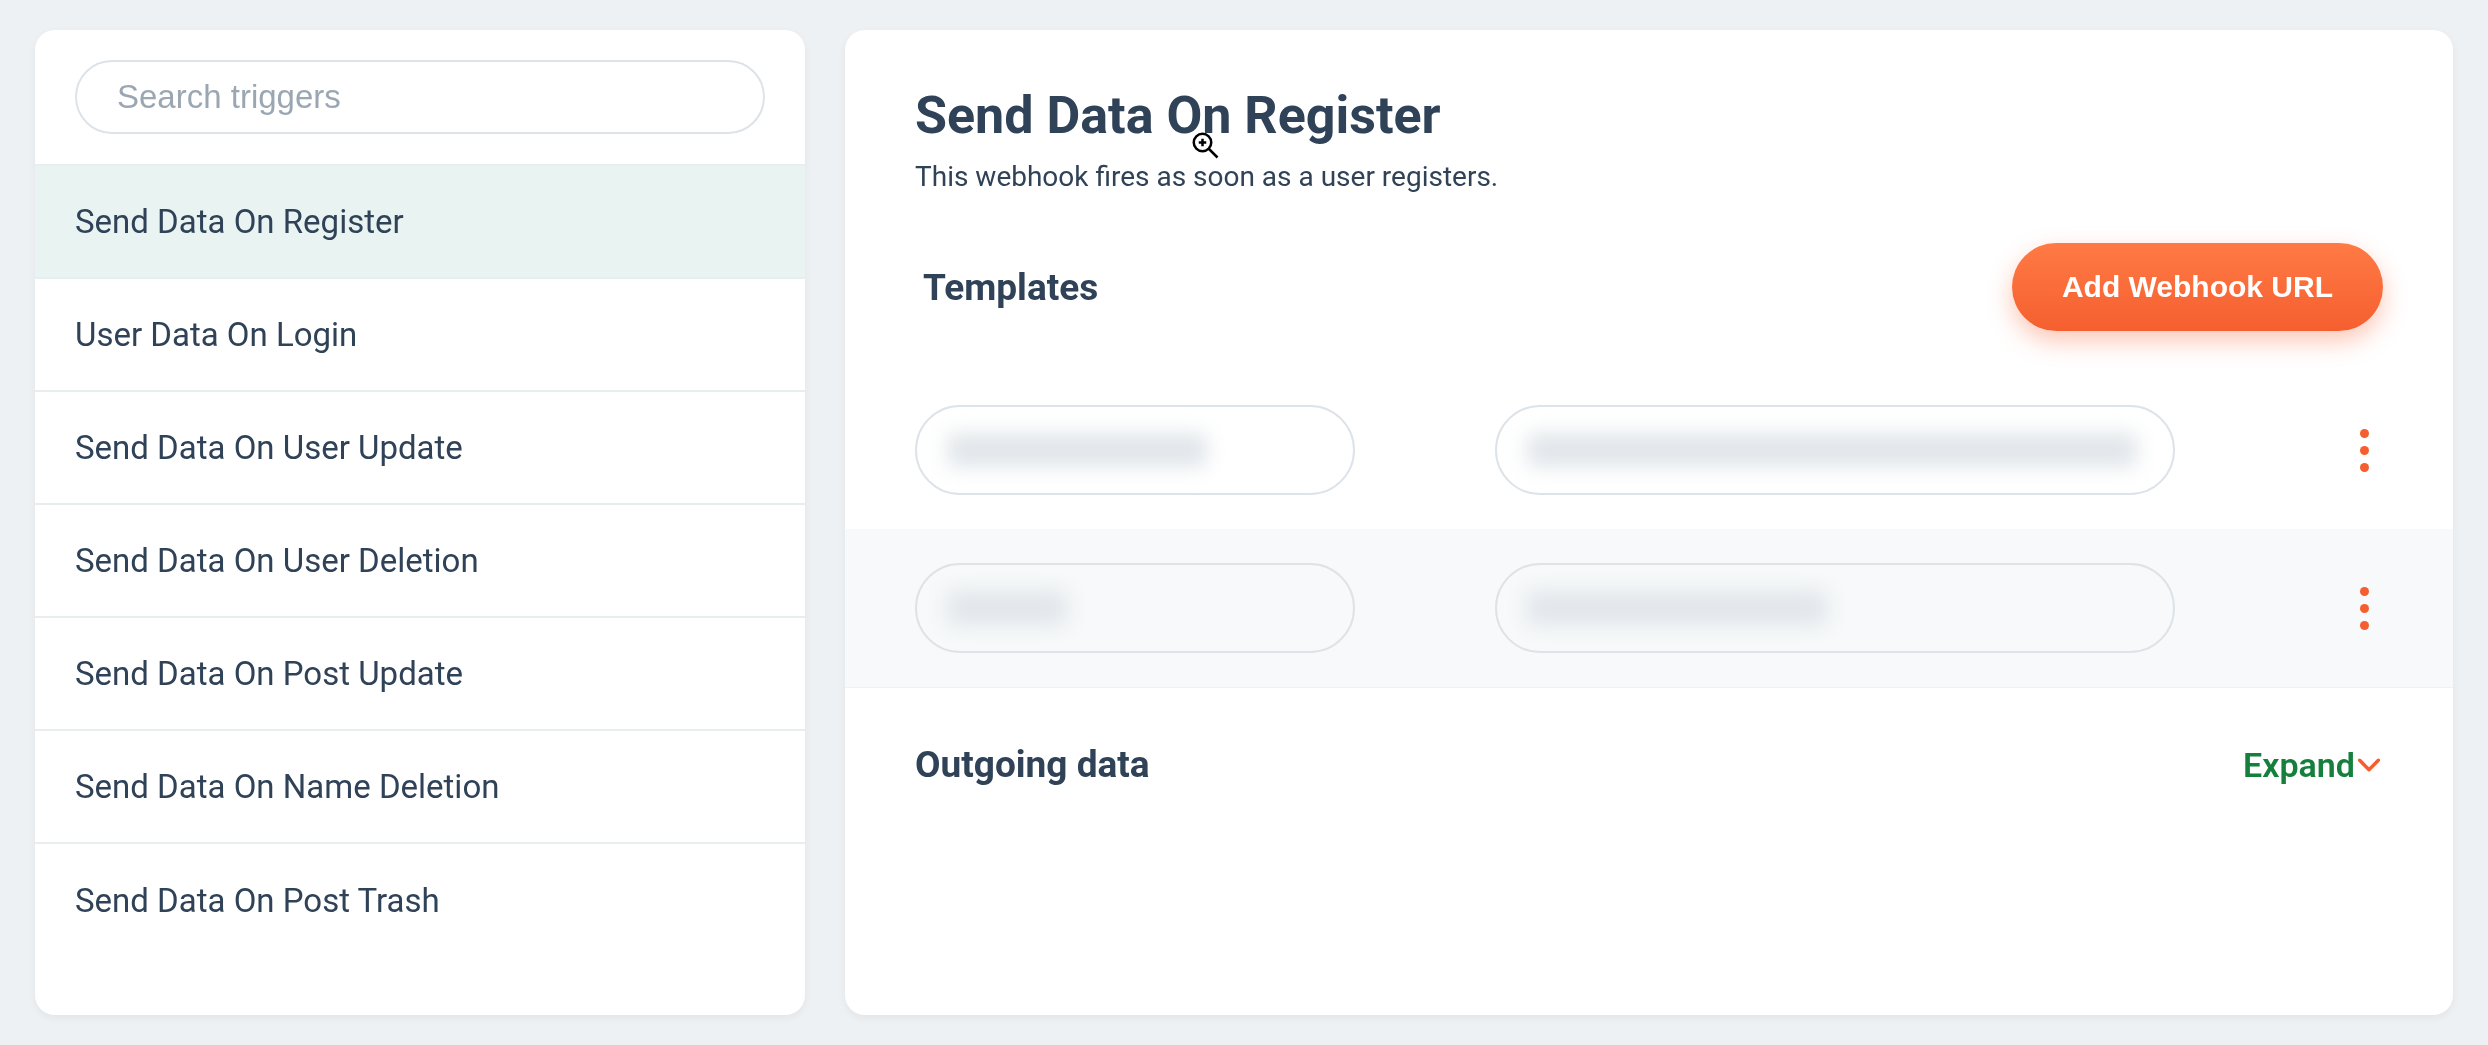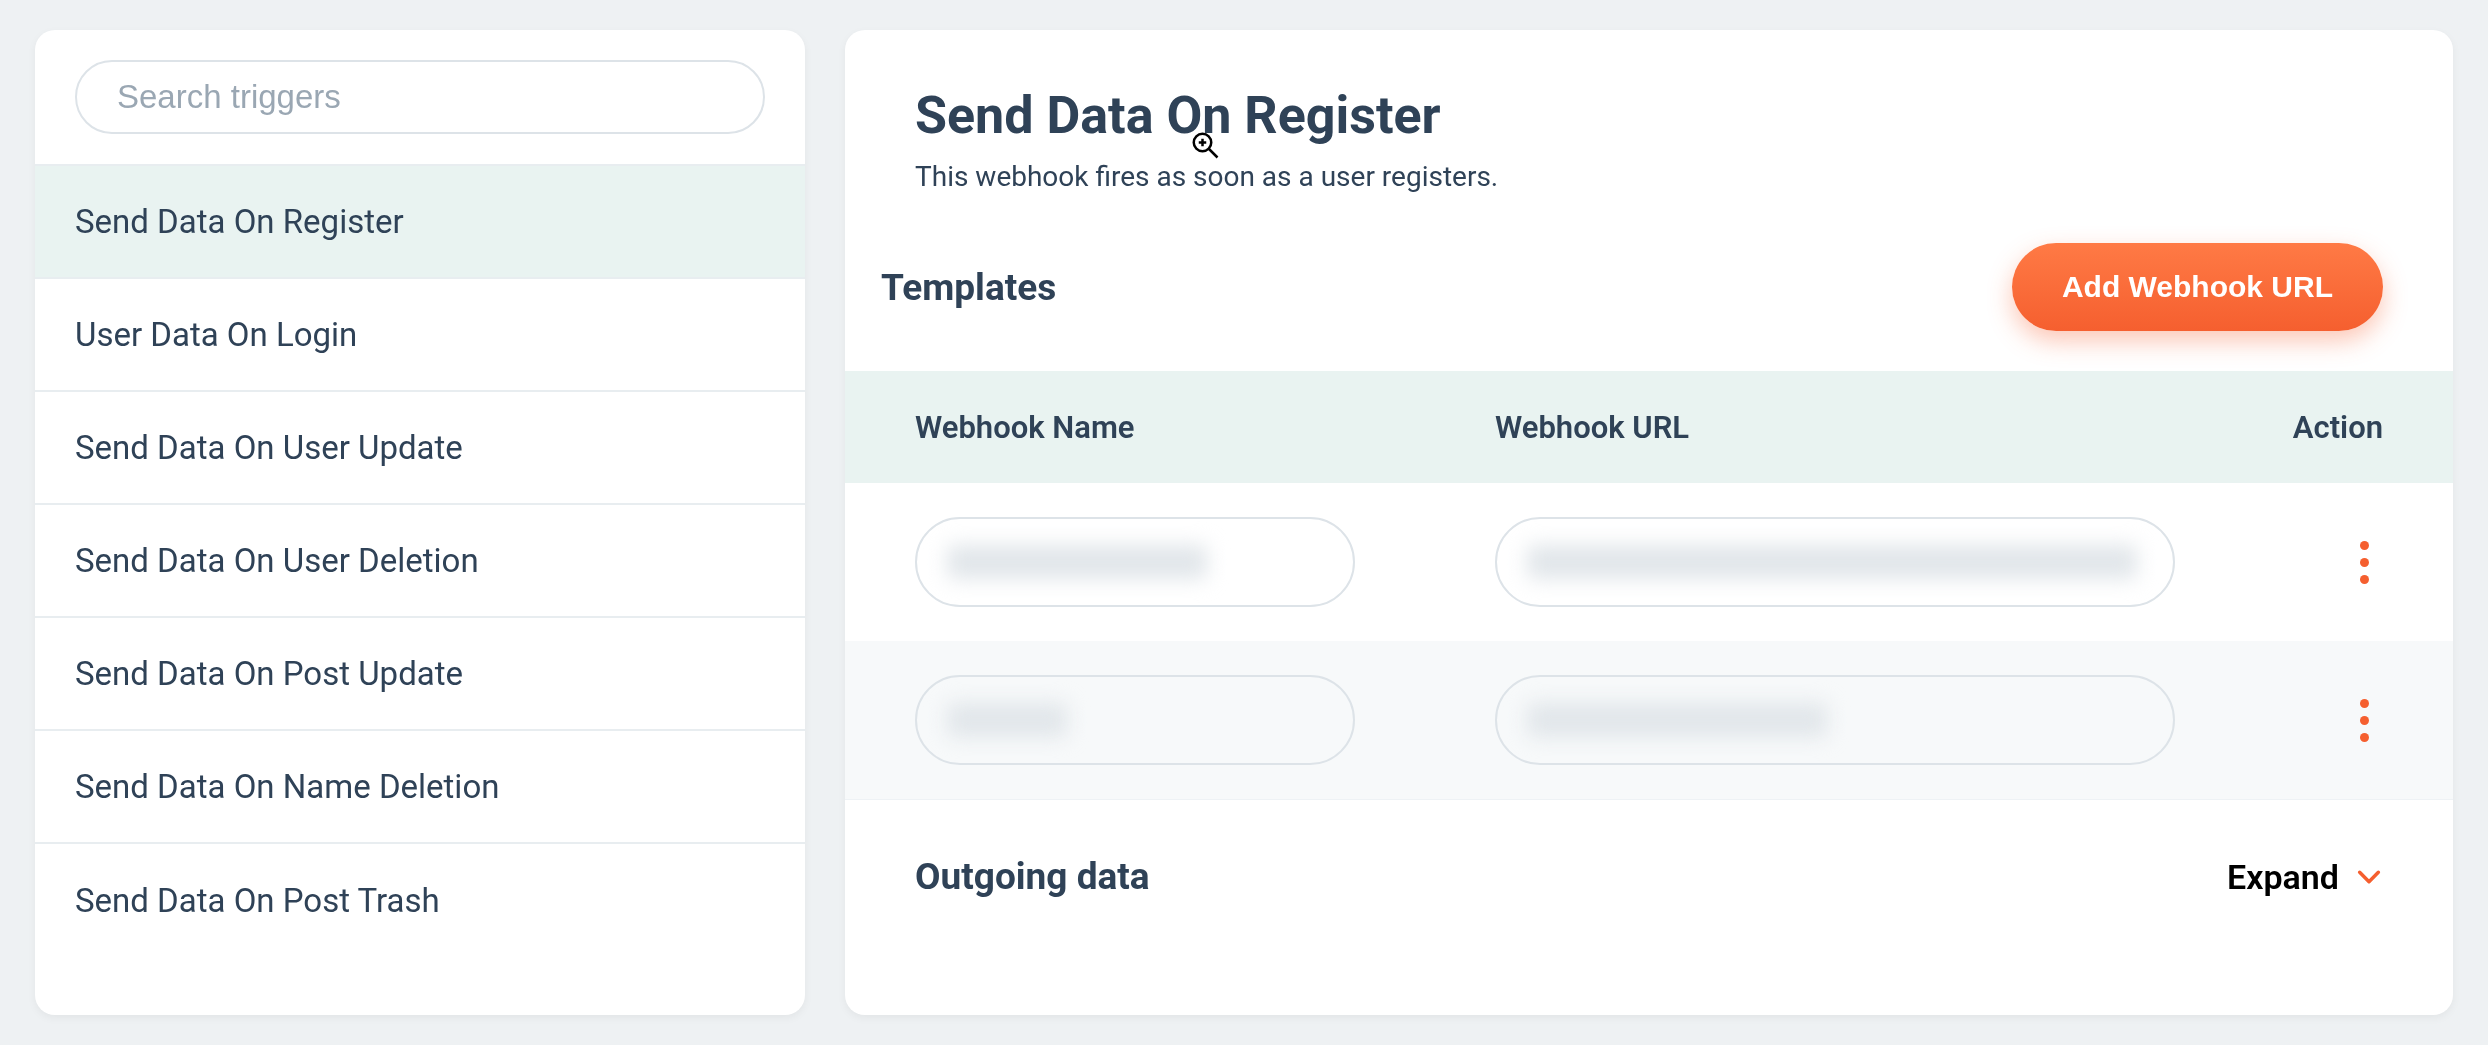--- a/index.html
+++ b/index.html
@@ -76,24 +76,25 @@
     font-size: 52px;
     font-weight: 700;
     color: #2f4257;
     margin-bottom: 14px;
   }
   .main-desc {
     font-size: 28px;
     color: #2f4257;
   }
   .templates-bar {
-    padding: 20px 70px 40px 36px;
+    padding: 20px 70px 40px 70px;
     display: flex;
     align-items: center;
     justify-content: space-between;
+    margin-left: 8px;
   }
   .templates-label {
     font-size: 37px;
     font-weight: 700;
     color: #2f4257;
   }
   .add-btn {
     background: linear-gradient(180deg, #ff7a45 0%, #f55f2f 100%);
     color: #ffffff;
     border: none;
@@ -178,22 +179,21 @@
     justify-content: space-between;
   }
   .outgoing-label {
     font-size: 37px;
     font-weight: 700;
     color: #2f4257;
   }
   .expand-btn {
     display: flex;
     align-items: center;
-    gap: 16px;
-    color: #000000;
+    color: #15803d;
     font-size: 34px;
     font-weight: 600;
     cursor: pointer;
   }
   .chevron-down {
     width: 28px;
     height: 28px;
   }
 
   
@@ -242,25 +242,20 @@
   <div class="main-header">
     <h1 class="main-title">Send Data On Register</h1>
     <p class="main-desc">This webhook fires as soon as a user registers.</p>
   </div>
 
   <div class="templates-bar">
     <div class="templates-label">Templates</div>
     <button class="add-btn">Add Webhook URL</button>
   </div>
 
-  <div class="table-head">
-    <div class="col-name">Webhook Name</div>
-    <div class="col-url">Webhook URL</div>
-    <div class="col-action">Action</div>
-  </div>
 
   <div class="table-row">
     <div class="col-name">
       <div class="pill pill-name">
         <div class="blur blur-name-1"></div>
       </div>
     </div>
     <div class="col-url">
       <div class="pill pill-url">
         <div class="blur blur-url-1"></div>

